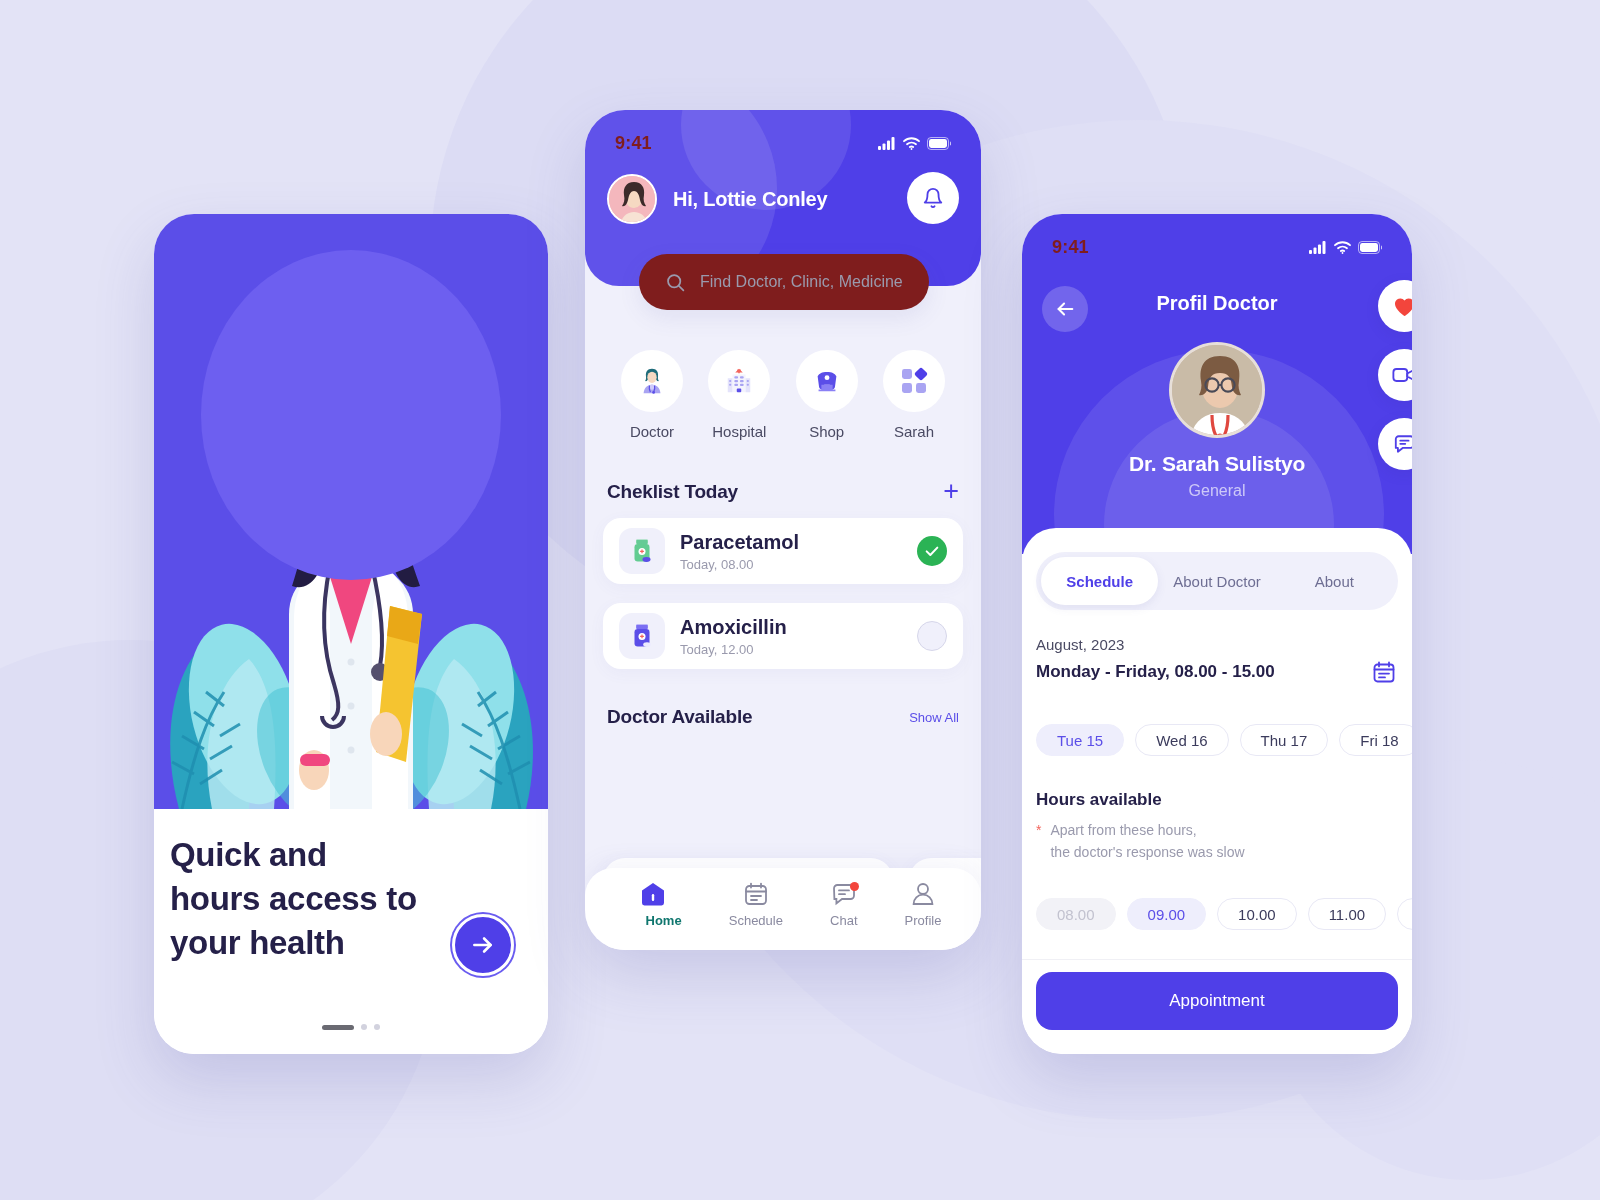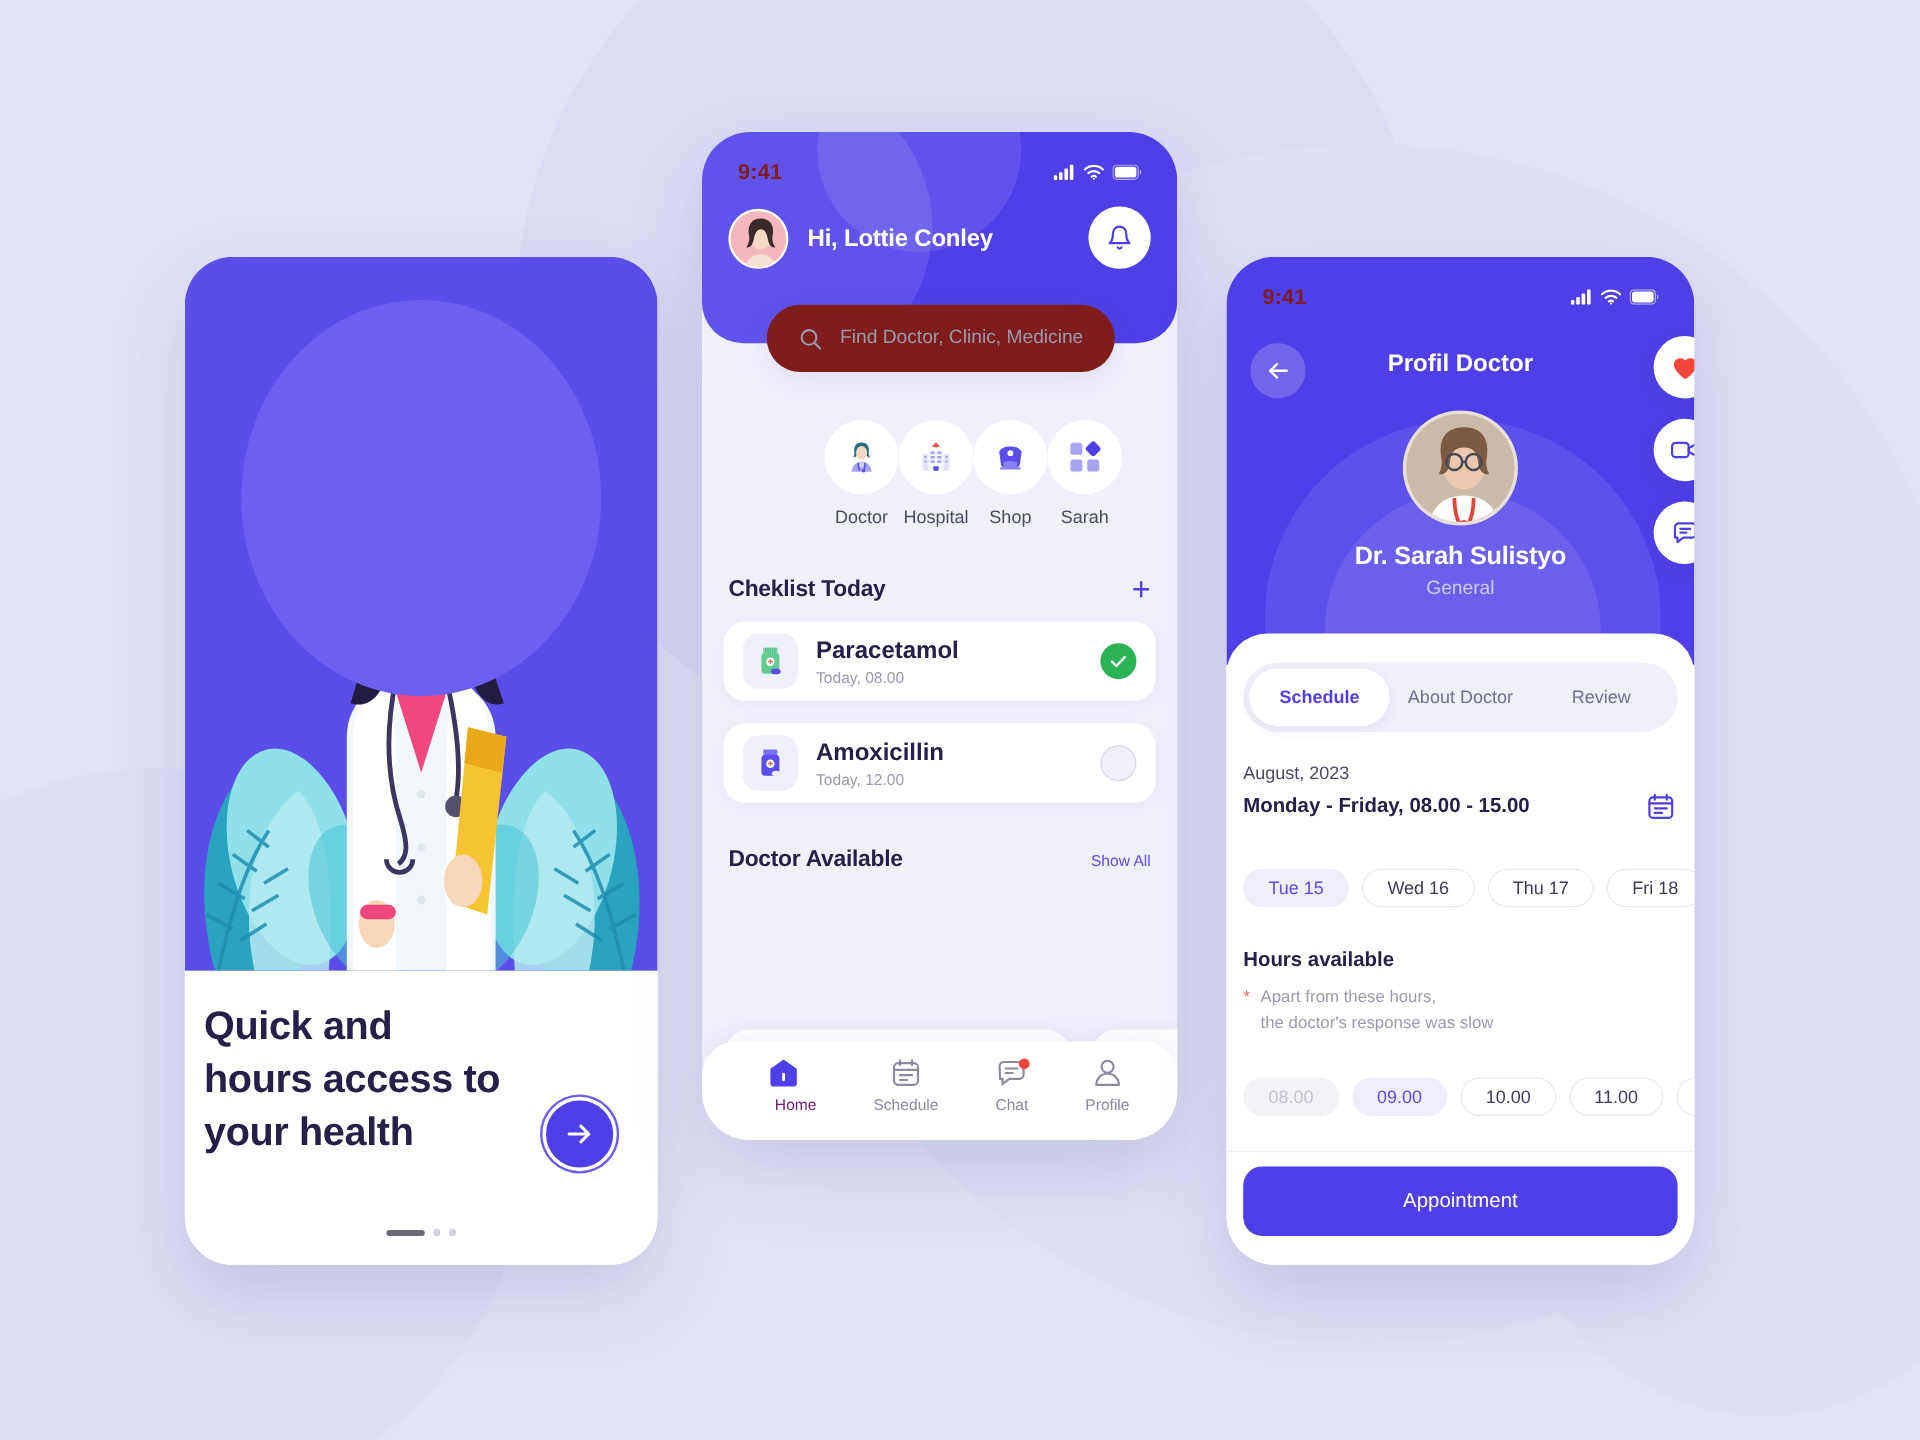--- a/index.html
+++ b/index.html
@@ -113,21 +113,21 @@
   .p2-search {
     position: absolute; left: 54px; top: 144px; width: 290px; height: 56px; z-index: 4;
     background: #7f1d1d; border-radius: 31px;
     box-shadow: 0 8px 22px rgba(90,90,170,.10);
     display: flex; align-items: center; gap: 14px; padding: 0 26px;
   }
   .p2-search .ph { color: #9a9aad; font-size: 16px; }
 
   .p2-cats {
     position: absolute; left: 0; top: 240px; width: 100%;
-    display: flex; justify-content: center; padding: 0 36px; margin-left: 28px;
+    display: flex; justify-content: space-between; padding: 0 36px;
   }
   .cat { display: flex; flex-direction: column; align-items: center; gap: 11px; cursor: pointer; }
   .cat .bubble {
     width: 62px; height: 62px; border-radius: 50%; background: #fff;
     display: flex; align-items: center; justify-content: center;
   }
   .cat .lbl { font-size: 15px; color: #4a4a63; }
 
   .sec-head {
     position: absolute; left: 22px; right: 22px;
@@ -175,21 +175,21 @@
 
   .p2-tabbar {
     position: absolute; left: 0; bottom: 0; width: 100%; height: 82px;
     background: #fff; border-radius: 28px 28px 40px 40px;
     display: flex; align-items: center; justify-content: space-around;
     padding: 0 16px 10px 16px;
     box-shadow: 0 -6px 24px rgba(100,100,180,.07);
   }
   .tabitem { display: flex; flex-direction: column; align-items: center; gap: 6px; cursor: pointer; position: relative; }
   .tabitem .tlbl { font-size: 13px; color: #8a8aa0; }
-  .tabitem.active .tlbl { color: #701a75; font-weight: normal; margin-left: 21px; }
+  .tabitem.active .tlbl { color: #0f766e; font-weight: bold; margin-left: 21px; }
 
   
   .p3-top {
     position: absolute; left: 0; top: 0; width: 100%; height: 340px;
     background: #4f3fe8; overflow: hidden;
   }
   .p3-top .tc {
     position: absolute; border-radius: 50%; background: rgba(255,255,255,.09);
   }
   .p3-top .tc1 { width: 330px; height: 330px; left: 32px; top: 136px; }
@@ -693,21 +693,21 @@
     </svg>
   </div>
   <div class="p3-docname">Dr. Sarah Sulistyo</div>
   <div class="p3-docspec">General</div>
 
   <div class="p3-sheet">
 
     <div class="p3-tabs">
       <div class="p3-tab active">Schedule</div>
       <div class="p3-tab">About Doctor</div>
-      <div class="p3-tab">Review</div>
+      <div class="p3-tab">About</div>
     </div>
 
     <div class="p3-month">August, 2023</div>
     <div class="p3-range">Monday - Friday, 08.00 - 15.00</div>
     <span class="p3-cal">
       <svg width="24" height="24" viewBox="0 0 24 24" fill="none" stroke="#4f3fe8" stroke-width="1.8" stroke-linecap="round">
         <rect x="2.5" y="4.5" width="19" height="17" rx="3"></rect>
         <path d="M2.5 9.5h19M7 2.4v4M17 2.4v4M7 13.6h10M7 17.4h6"></path>
       </svg>
     </span>

